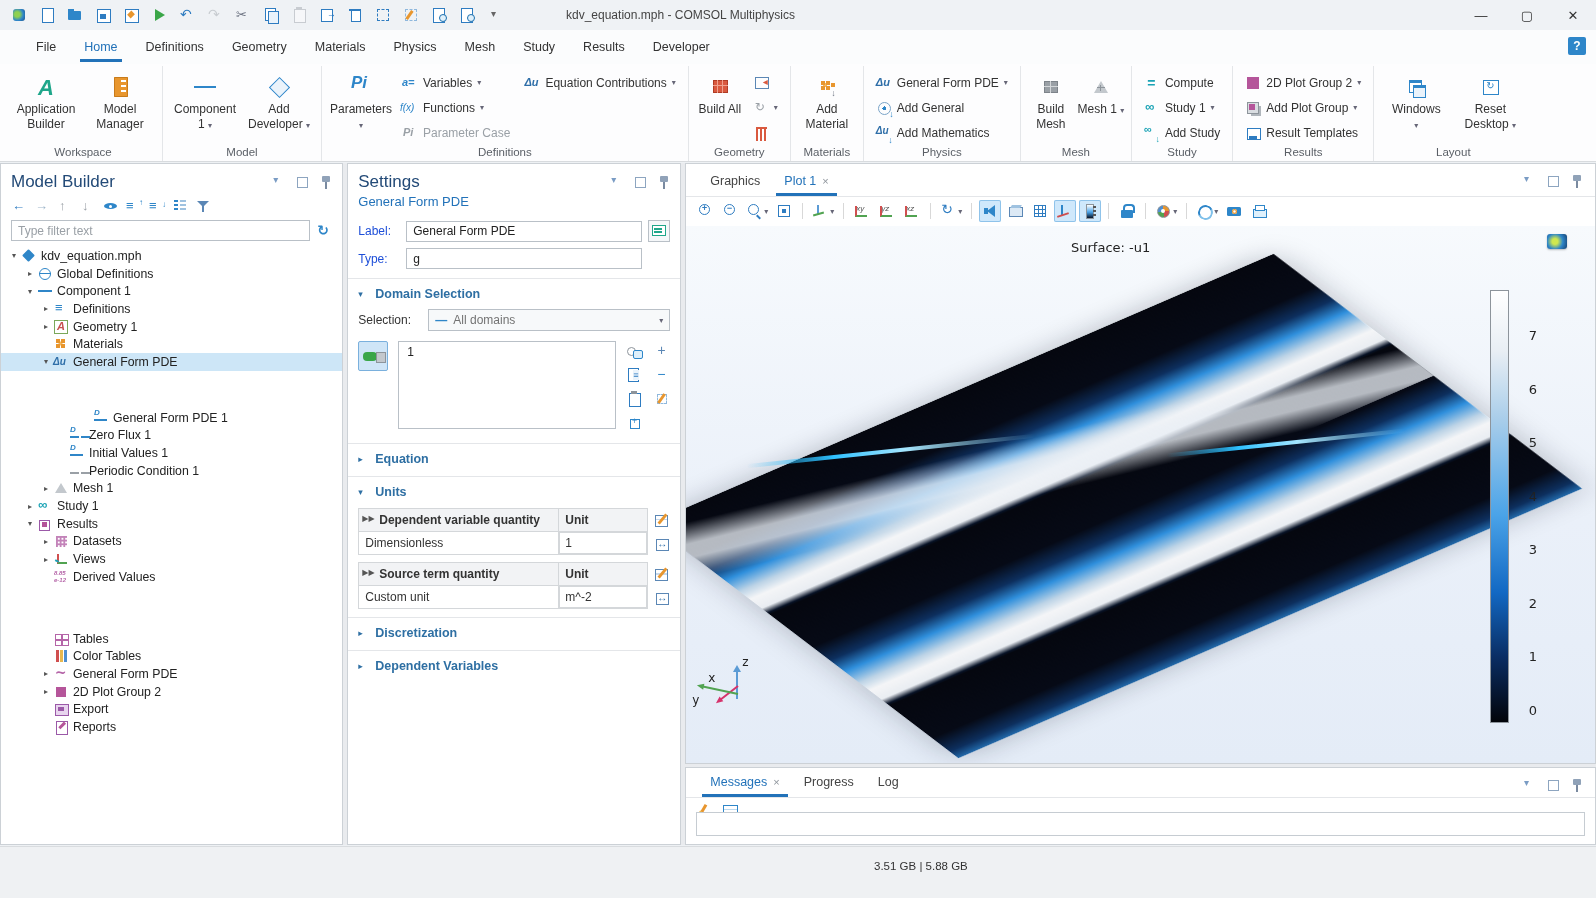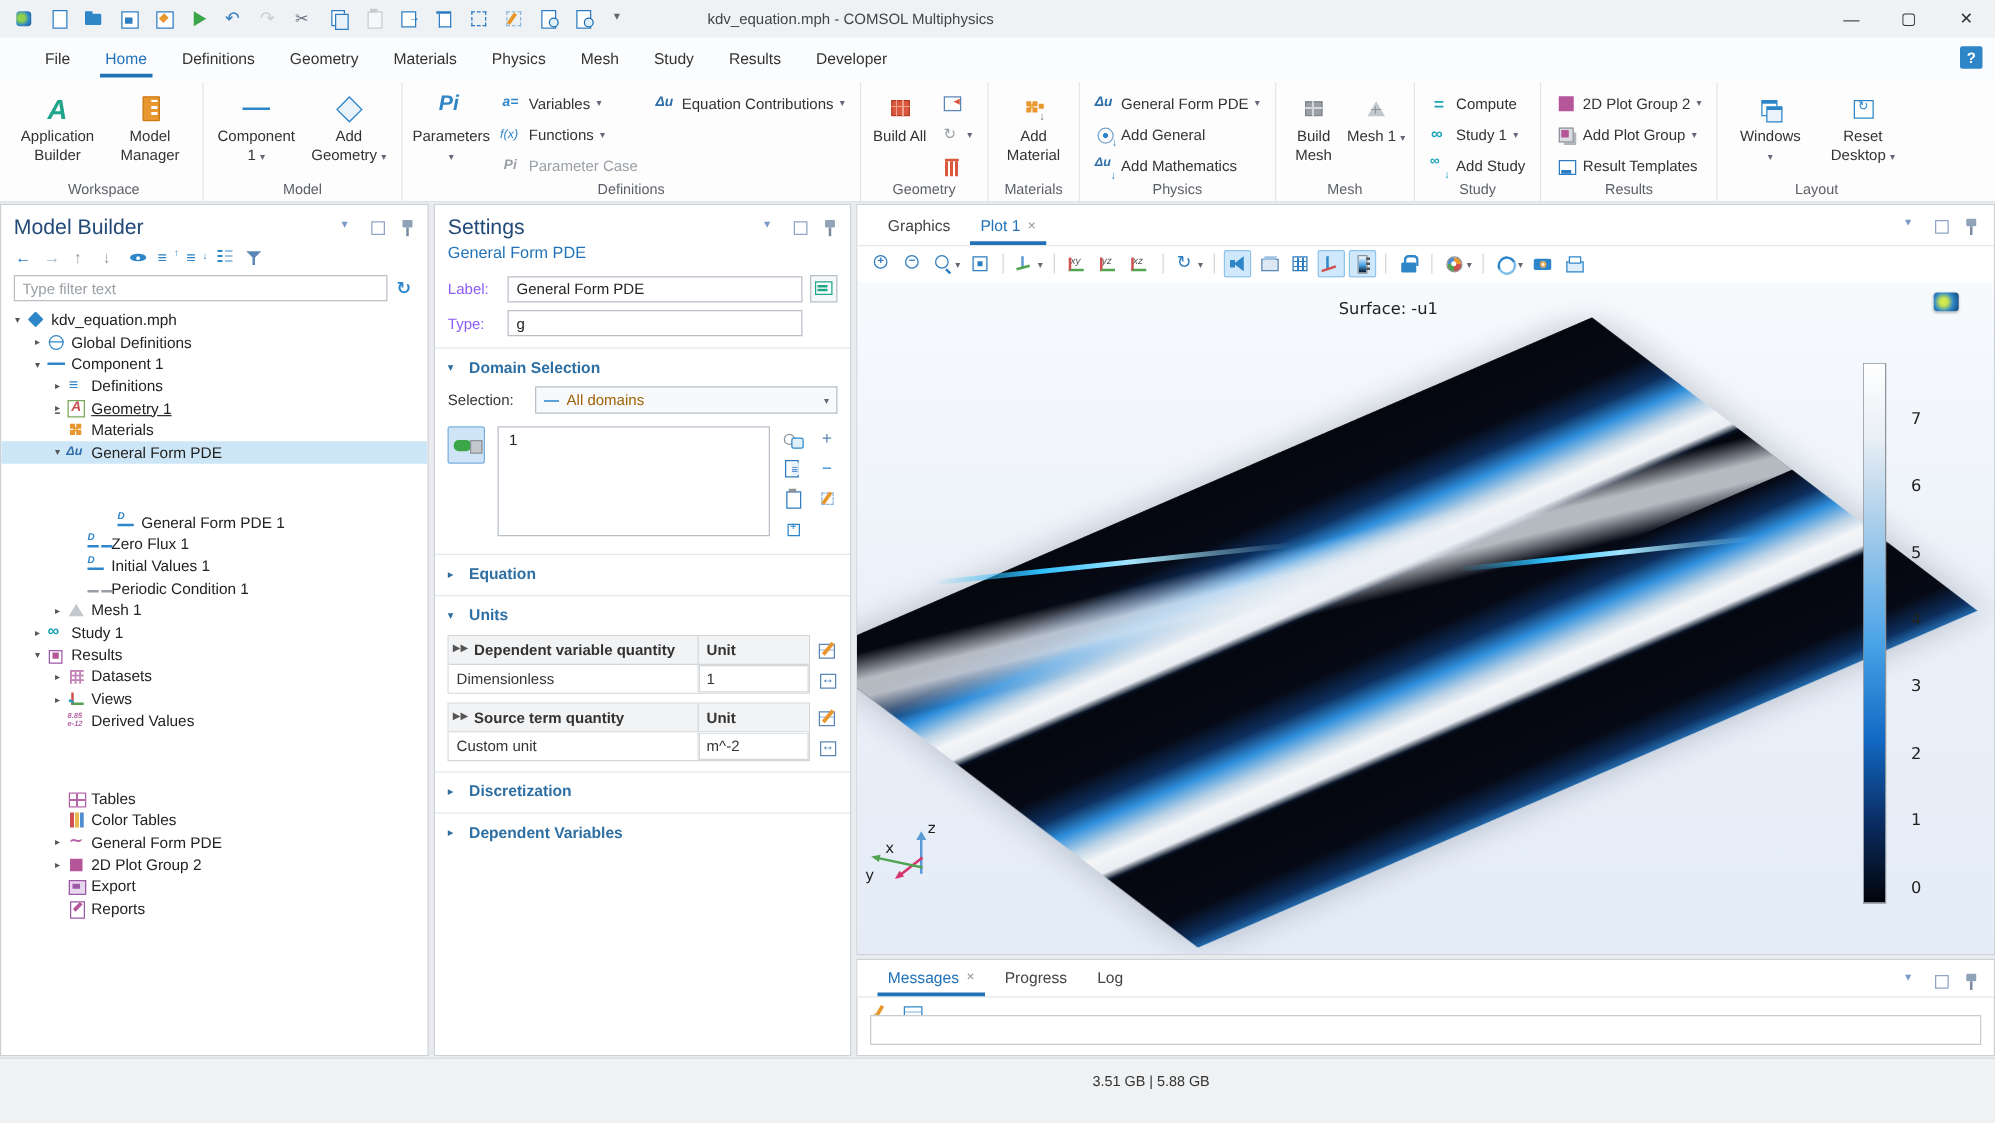--- a/index.html
+++ b/index.html
@@ -180,33 +180,33 @@
   .ic-results-pde::before{content:"∼";color:#b565a8;font-size:14px;font-weight:bold;position:absolute;left:2px;top:-2px;}
   .ic-plot-group::before{content:"";position:absolute;left:3px;top:3px;width:10px;height:10px;background:#b5559a;}
   .ic-export::before{content:"";position:absolute;left:2px;top:3px;width:12px;height:10px;border:1.5px solid #9b59a8;background:#e8d5ee;}
   .ic-export::after{content:"";position:absolute;left:5px;top:6px;width:6px;height:4px;background:#9b59a8;}
   .ic-reports::before{content:"";position:absolute;left:3px;top:2px;width:10px;height:12px;border:1px solid #9b59a8;background:#fff;}
   .ic-reports::after{content:"";position:absolute;left:5px;top:5px;width:8px;height:2.5px;background:#b5559a;transform:rotate(-45deg);}
 
   
   .settings-subtitle{font-size:13px;color:#2272b9;padding:2px 10px 8px 10px;}
   .field-row{display:flex;align-items:center;padding:3px 10px;gap:6px;}
-  .field-caption{width:42px;font-size:12px;color:#8b5cf6;}
+  .field-caption{width:42px;font-size:12px;color:#1d4ed8;}
   .field-input{flex:1;height:21px;border:1px solid #b9c0c7;padding:0 6px;font-size:12px;color:#222;font-family:inherit;}
   .field-side-btn{width:22px;height:22px;border:1px solid #b9c0c7;background:#f5f7f9;position:relative;flex:none;}
   .ic-render-label::before{content:"";position:absolute;left:3px;top:4px;width:12px;height:9px;border:1.5px solid #1fa68a;background:#fff;}
   .ic-render-label::after{content:"";position:absolute;left:5px;top:7px;width:8px;height:1.5px;background:#1fa68a;box-shadow:0 3px 0 #1fa68a;}
   .sect-divider{border-top:1px solid #e4e6e9;margin:6px 0 0 0;}
   .section-header{display:flex;align-items:center;gap:7px;padding:8px 10px 4px 10px;color:#2e6fa3;font-weight:bold;font-size:12.5px;}
   .section-header .chev{font-size:9px;color:#2e6fa3;width:10px;}
   .sel-row{display:flex;align-items:center;gap:6px;padding:4px 10px;}
   .sel-caption{width:64px;font-size:12px;}
   .sel-dropdown{flex:1;height:22px;border:1px solid #b9c0c7;background:#f7f9fa;display:flex;align-items:center;padding:0 6px;gap:6px;}
   .sel-dropdown .dash{color:#2f86c8;font-weight:bold;}
-  .sel-dropdown .sel-text{flex:1;font-size:12px;color:#a16207;}
+  .sel-dropdown .sel-text{flex:1;font-size:12px;color:#737373;}
   .sel-area{display:flex;padding:6px 10px;gap:10px;}
   .active-toggle{width:30px;height:30px;border:1px solid #7ab0dd;background:#cfe5f7;border-radius:2px;position:relative;flex:none;}
   .active-toggle::before{content:"";position:absolute;left:4px;top:10px;width:14px;height:9px;background:#3aa648;border-radius:4px;}
   .active-toggle::after{content:"";position:absolute;left:17px;top:10px;width:8px;height:9px;background:#c3c8cd;border:1px solid #8d949b;}
   .sel-listbox{width:218px;height:88px;border:1px solid #b9c0c7;background:#fff;padding:3px 8px;font-size:12px;color:#222;}
   .sel-tools{display:grid;grid-template-columns:16px 16px;gap:8px 12px;align-content:start;padding-top:2px;}
   .ic-create-selection::before{content:"";position:absolute;left:1px;top:4px;width:7px;height:7px;border:1.5px solid #8d949b;border-radius:50%;}
   .ic-create-selection::after{content:"";position:absolute;left:7px;top:7px;width:8px;height:7px;border:1.5px solid #2e86c9;border-radius:2px;background:#dff0fb;}
   .ic-add-sel::before{content:"+";position:absolute;left:3px;top:-1px;font-size:14px;color:#5b87b5;}
   .ic-copy-sel::before{content:"";position:absolute;left:2px;top:1px;width:9px;height:12px;border:1.5px solid #2e7cc1;background:#fff;}
@@ -425,21 +425,21 @@
       <div class="bigbtn">
         <span class="bb-icon">
             <i class="tic ic-component1"></i>
           </span>
         <span class="bb-label"><span>Component 1</span> <span class="dd">▾</span></span>
       </div>
       <div class="bigbtn">
         <span class="bb-icon">
             <i class="tic ic-add-component"></i>
           </span>
-        <span class="bb-label"><span>Add Geometry</span> <span class="dd">▾</span></span>
+        <span class="bb-label"><span>Add Developer</span> <span class="dd">▾</span></span>
       </div>
     </div>
     <div class="rg-label">Model</div>
   </div>
 
   <div class="rgroup">
     <div class="rg-content">
       <div class="bigbtn" style="width:66px">
         <span class="bb-icon">
             <i class="tic ic-parameters"></i>
@@ -671,21 +671,21 @@
         <div class="tree-row" style="padding-left: 22px;">
           <span class="twisty tw-open"></span>
           <i class="tic ic-component"></i>
           <span class="tree-label">Component 1</span>
         </div>
         <div class="tree-row" style="padding-left: 38px;">
           <span class="twisty tw-closed"></span>
           <i class="tic ic-definitions"></i>
           <span class="tree-label">Definitions</span>
         </div>
-        <div class="tree-row" style="padding-left: 38px; text-decoration: underline;">
+        <div class="tree-row" style="padding-left: 38px;">
           <span class="twisty tw-closed"></span>
           <i class="tic ic-geometry"></i>
           <span class="tree-label">Geometry 1</span>
         </div>
         <div class="tree-row" style="padding-left: 38px;">
           <span class="twisty"></span>
           <i class="tic ic-materials"></i>
           <span class="tree-label">Materials</span>
         </div>
         <div class="tree-row selected" style="padding-left: 38px;">

